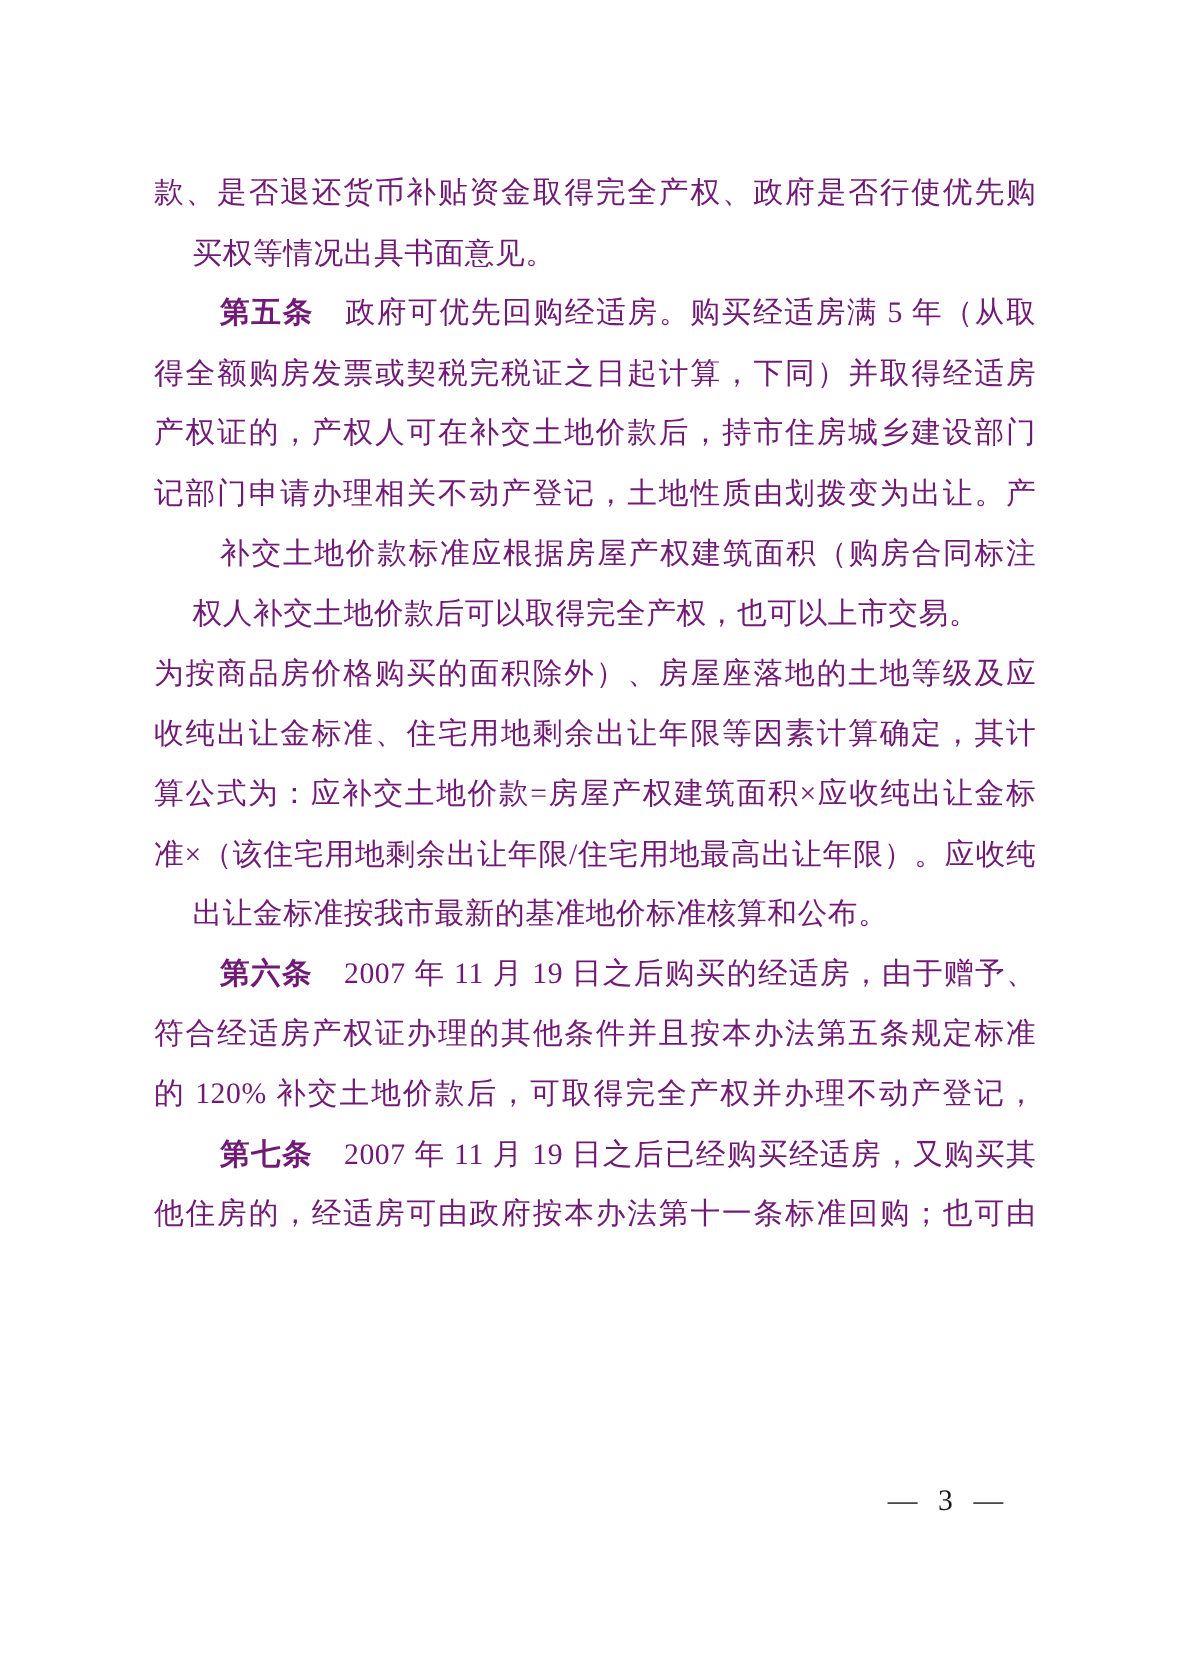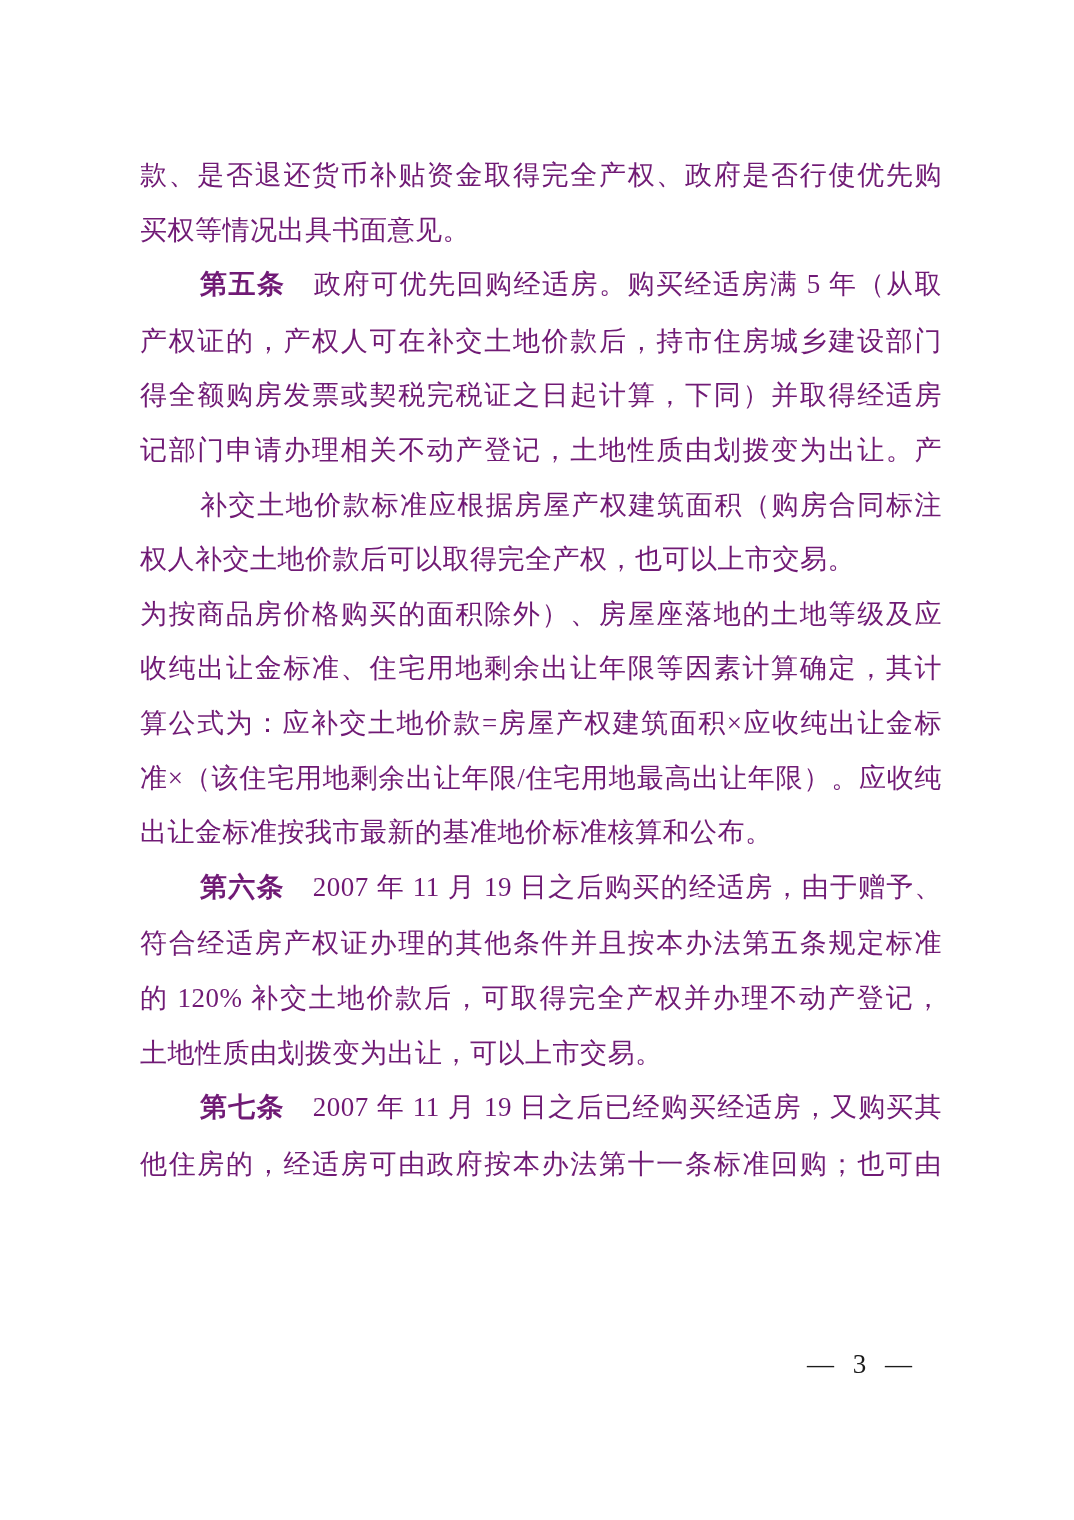--- a/index.html
+++ b/index.html
@@ -28,23 +28,24 @@
     letter-spacing: 0.5px;
     text-align: justify;
     text-align-last: justify;
     color: #701a75;
   }
   .line.indent {
     text-indent: 60px;
   }
   .line.para-end {
     text-align-last: left;
+    margin-left: 35px;
   }
   .article-head {
-    font-family: Liberation Mono, monospace;
+    font-family: Liberation Sans, sans-serif;
     font-weight: 700;
   }
   .footer {
     position: absolute;
     top: 1346px;
     right: 156px;
     font-size: 27px;
     line-height: 36px;
     letter-spacing: 6px;
     color: #1c1c1c;
@@ -53,36 +54,35 @@
 </head>
 <body>
 
 <div class="page">
   <div class="text-block">
 
     <div class="line"><span>款、是否退还货币补贴资金取得完全产权、政府是否行使优先购</span></div>
     <div class="line para-end"><span>买权等情况出具书面意见。</span></div>
 
     <div class="line indent"><span class="article-head">第五条</span><span>　政府可优先回购经适房。购买经适房满 5 年（从取</span></div>
+    <div class="line"><span>得全额购房发票或契税完税证之日起计算，下同）并取得经适房</span></div>
     <div class="line"><span>产权证的，产权人可在补交土地价款后，持市住房城乡建设部门</span></div>
-    <div class="line"><span>得全额购房发票或契税完税证之日起计算，下同）并取得经适房</span></div>
     <div class="line"><span>记部门申请办理相关不动产登记，土地性质由划拨变为出让。产</span></div>
     <div class="line indent"><span>补交土地价款标准应根据房屋产权建筑面积（购房合同标注</span></div>
 
     <div class="line para-end"><span>权人补交土地价款后可以取得完全产权，也可以上市交易。</span></div>
     <div class="line"><span>为按商品房价格购买的面积除外）、房屋座落地的土地等级及应</span></div>
     <div class="line"><span>收纯出让金标准、住宅用地剩余出让年限等因素计算确定，其计</span></div>
     <div class="line"><span>算公式为：应补交土地价款=房屋产权建筑面积×应收纯出让金标</span></div>
     <div class="line"><span>准×（该住宅用地剩余出让年限/住宅用地最高出让年限）。应收纯</span></div>
     <div class="line para-end"><span>出让金标准按我市最新的基准地价标准核算和公布。</span></div>
 
     <div class="line indent"><span class="article-head">第六条</span><span>　2007 年 11 月 19 日之后购买的经适房，由于赠予、</span></div>
     <div class="line"><span>符合经适房产权证办理的其他条件并且按本办法第五条规定标准</span></div>
     <div class="line"><span>的 120% 补交土地价款后，可取得完全产权并办理不动产登记，</span></div>
-    <div class="line para-end"><span>土地性质由划拨变为出让，可以上市交易。</span></div>
 
     <div class="line indent"><span class="article-head">第七条</span><span>　2007 年 11 月 19 日之后已经购买经适房，又购买其</span></div>
     <div class="line"><span>他住房的，经适房可由政府按本办法第十一条标准回购；也可由</span></div>
 
   </div>
 
   <div class="footer">— 3 —</div>
 </div>
 
 </body></html>

